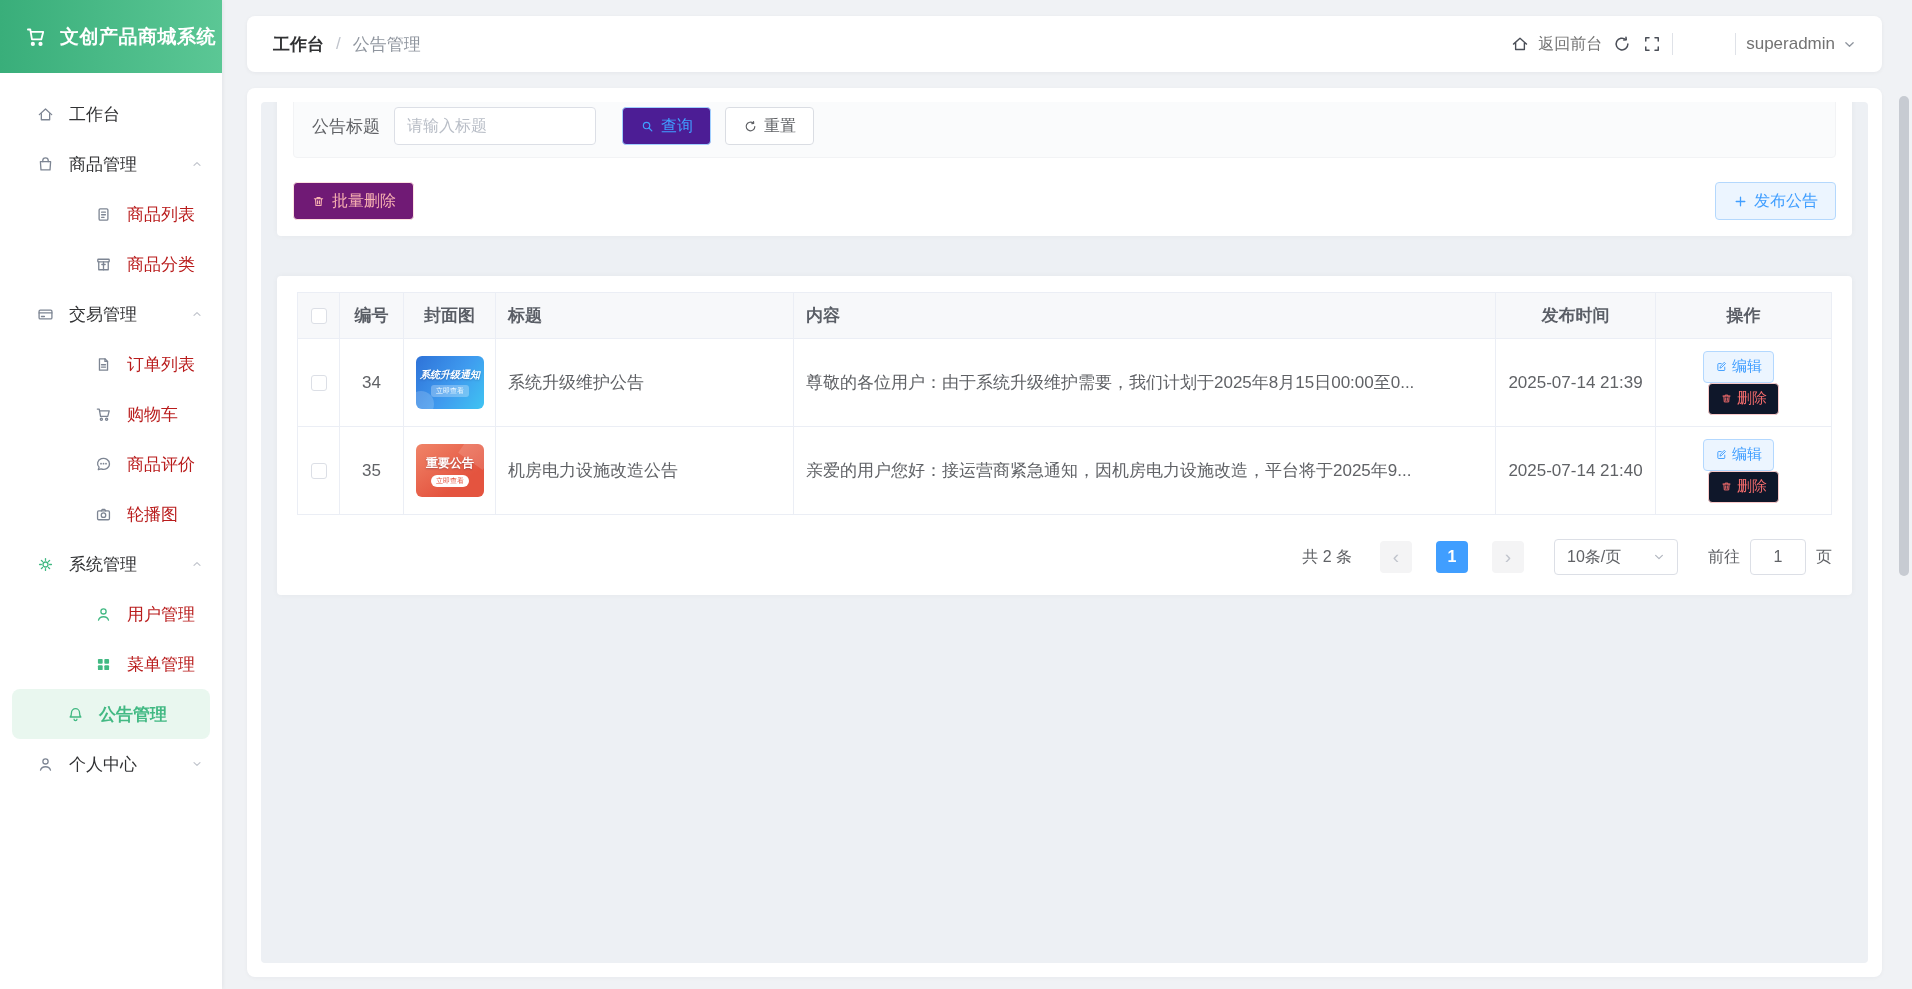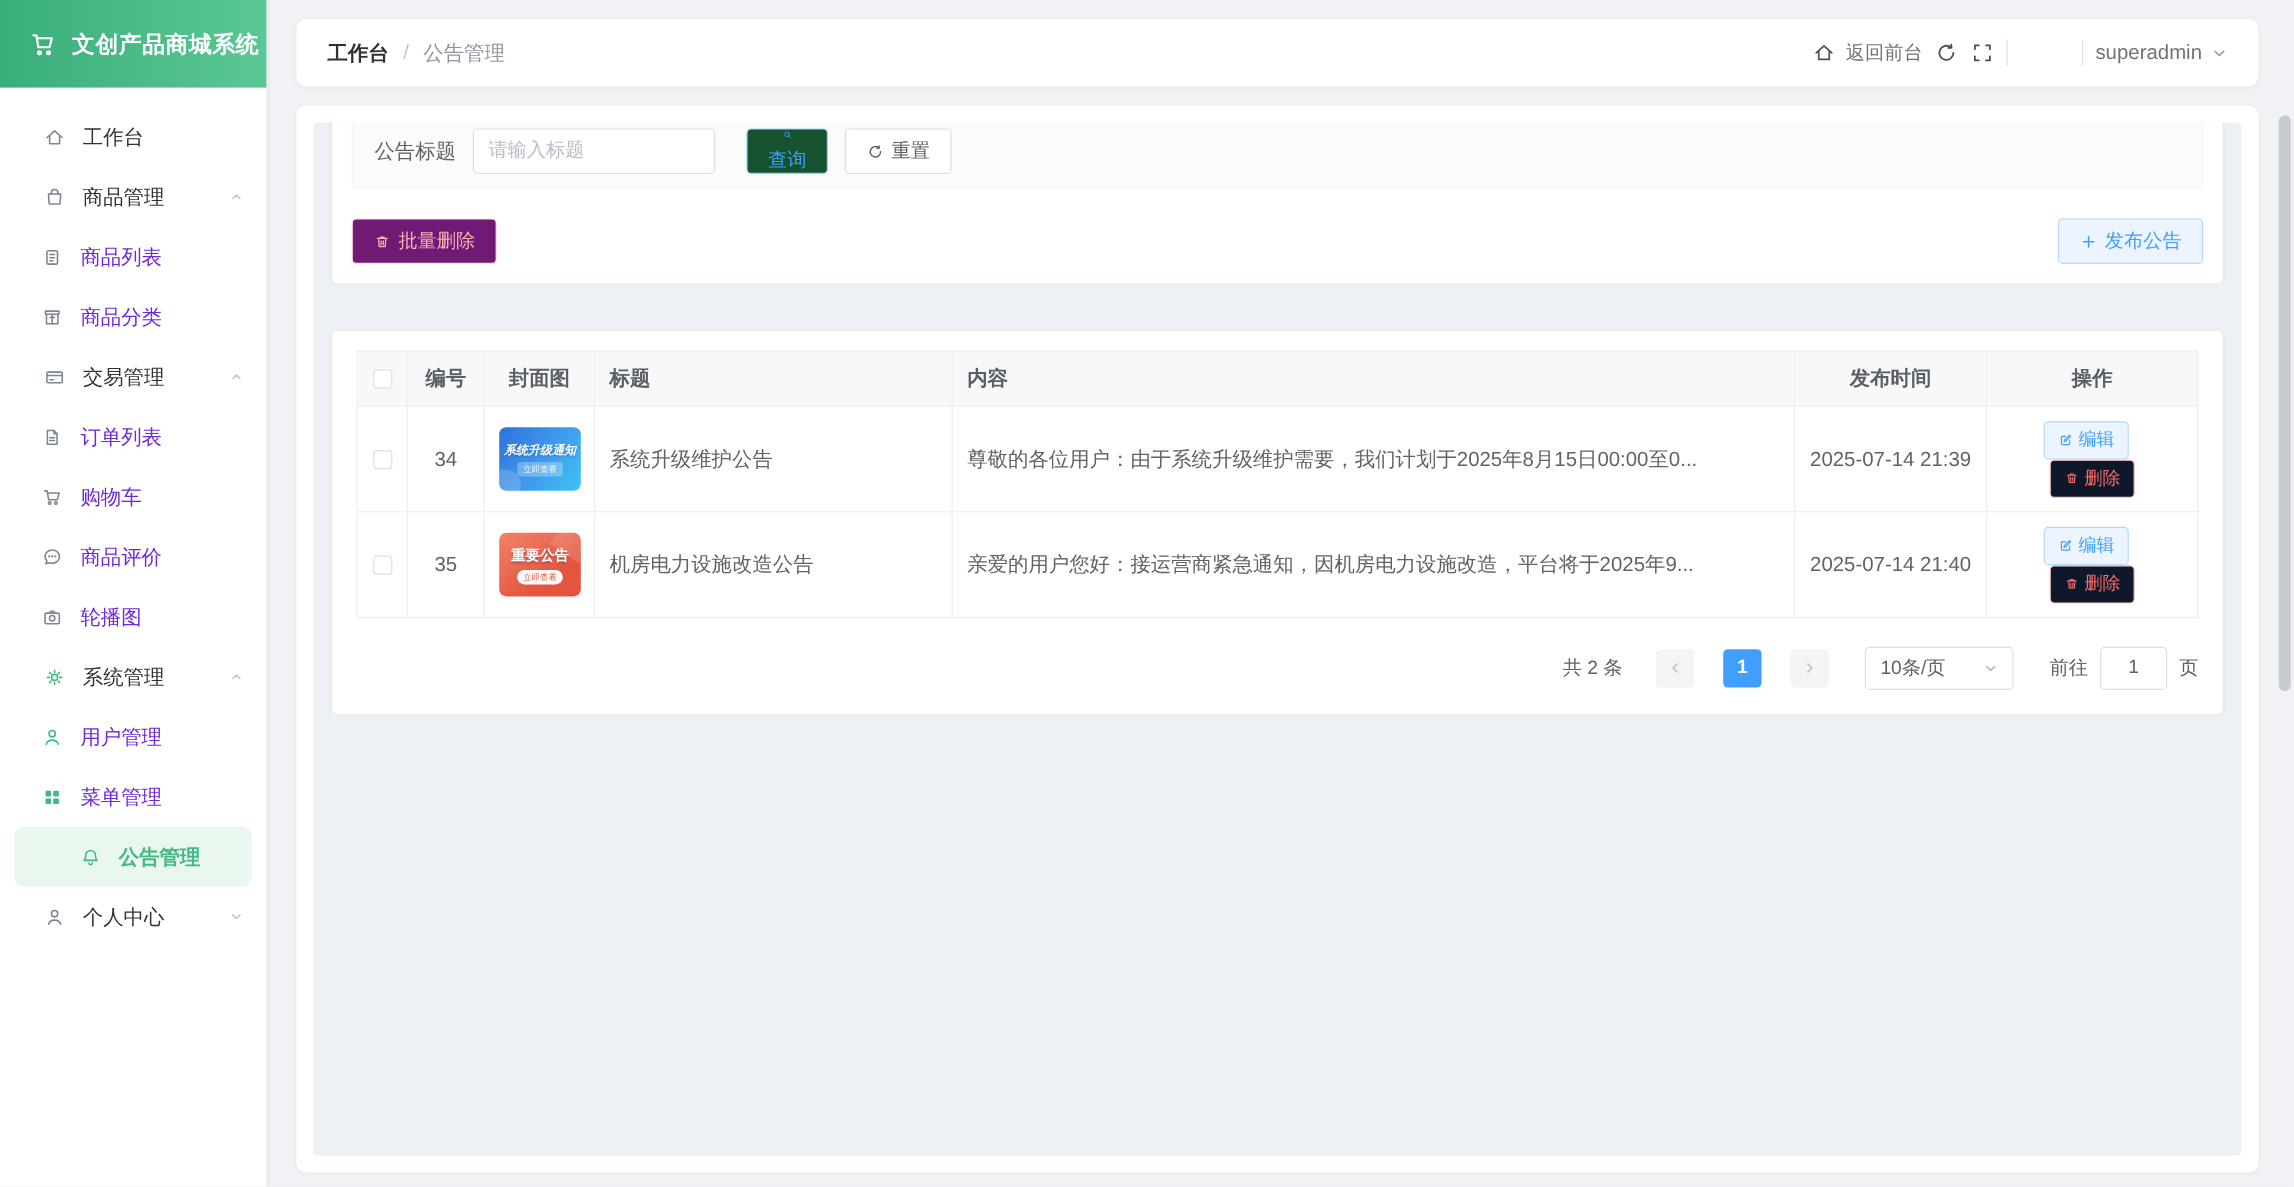--- a/index.html
+++ b/index.html
@@ -11,21 +11,21 @@
   .app { display:flex; width:100%; height:100%; position:relative; }
 
   
   .sidebar { width:222px; height:100%; background:#ffffff; flex:0 0 222px; box-shadow:1px 0 4px rgba(0,21,41,.06); z-index:5; }
   .logo { height:73px; display:flex; align-items:center; gap:12px; padding:0 0 0 24px;
           background:linear-gradient(90deg,#39ae7a,#5bc795); color:#fff; }
   .logo svg { width:24px; height:24px; }
   .logo-text { font-size:19px; font-weight:bold; letter-spacing:.5px; }
   .menu { padding-top:16px; }
   .menu-item { height:50px; display:flex; align-items:center; gap:14px; padding:0 18px 0 36px; color:#303133; cursor:pointer; }
-  .menu-item.sub { padding-left:34px; color:#6d28d9; }
+  .menu-item.sub { padding-left:94px; color:#b91c1c; }
   .menu-item .mi-icon { width:19px; height:19px; flex:0 0 19px; color:#7d8593; display:flex; }
   .menu-item .mi-icon svg { width:19px; height:19px; }
   .menu-item .mi-label { flex:1; font-size:17px; }
   .menu-item .chev { width:14px; height:14px; color:#c0c4cc; }
   .menu-item.green-ic .mi-icon { color:#42b983; }
   .menu-item.active { background:#e9f7ef; border-radius:8px; margin:0 12px; padding-left:54px; color:#42b983; }
   .menu-item.active .mi-icon { color:#42b983; }
   .menu-item.active .mi-label { color:#42b983; font-weight:bold; }
 
   
@@ -51,21 +51,21 @@
   .card { background:#fff; border-radius:4px; box-shadow:0 0 6px rgba(0,0,0,.04); }
   .search-card { margin-top:-40px; padding:16px; }
   .filter-panel { background:#fafbfc; border:1px solid #f2f3f5; border-radius:4px; padding:12px 18px; display:flex; align-items:center; gap:14px; }
   .filter-label { color:#606266; font-size:17px; }
   .text-input { width:202px; height:38px; border:1px solid #dcdfe6; border-radius:4px; padding:0 12px; font-size:16px; color:#303133;
                 font-family:inherit; outline:none; background:#fff; }
   .text-input::placeholder { color:#b9bec7; }
   .btn { height:38px; display:inline-flex; align-items:center; gap:6px; padding:0 17px; border-radius:4px; font-size:16px;
          cursor:pointer; border:1px solid transparent; font-family:inherit; background:#fff; }
   .btn svg { width:15px; height:15px; }
-  .btn-search { background:#14532d; border-color:#a0cfff; color:#409eff; margin-left:12px;flex-direction:column; }
+  .btn-search { background:#4c1d95; border-color:#a0cfff; color:#409eff; margin-left:12px; }
   .btn-reset  { background:#fff; border-color:#dadde3; color:#606266; }
   .actions-row { margin-top:24px; display:flex; align-items:center; justify-content:space-between; }
   .btn-batch-delete { background:#701a75; border-color:#fde2e2; color:#f7b1b1; cursor:not-allowed; }
   .btn-publish { background:#ecf5ff; border-color:#b4d8fd; color:#409eff; }
 
   
   .table-card { margin-top:40px; padding:16px 20px 20px; }
   table.grid { width:100%; border-collapse:collapse; table-layout:fixed; border:1px solid #ebeef5; }
   table.grid th { background:#f7f8fa; color:#5a5e66; font-weight:bold; font-size:17px; height:46px;
                   border-bottom:1px solid #ebeef5; border-right:1px solid #ebeef5; padding:2px 12px; }

